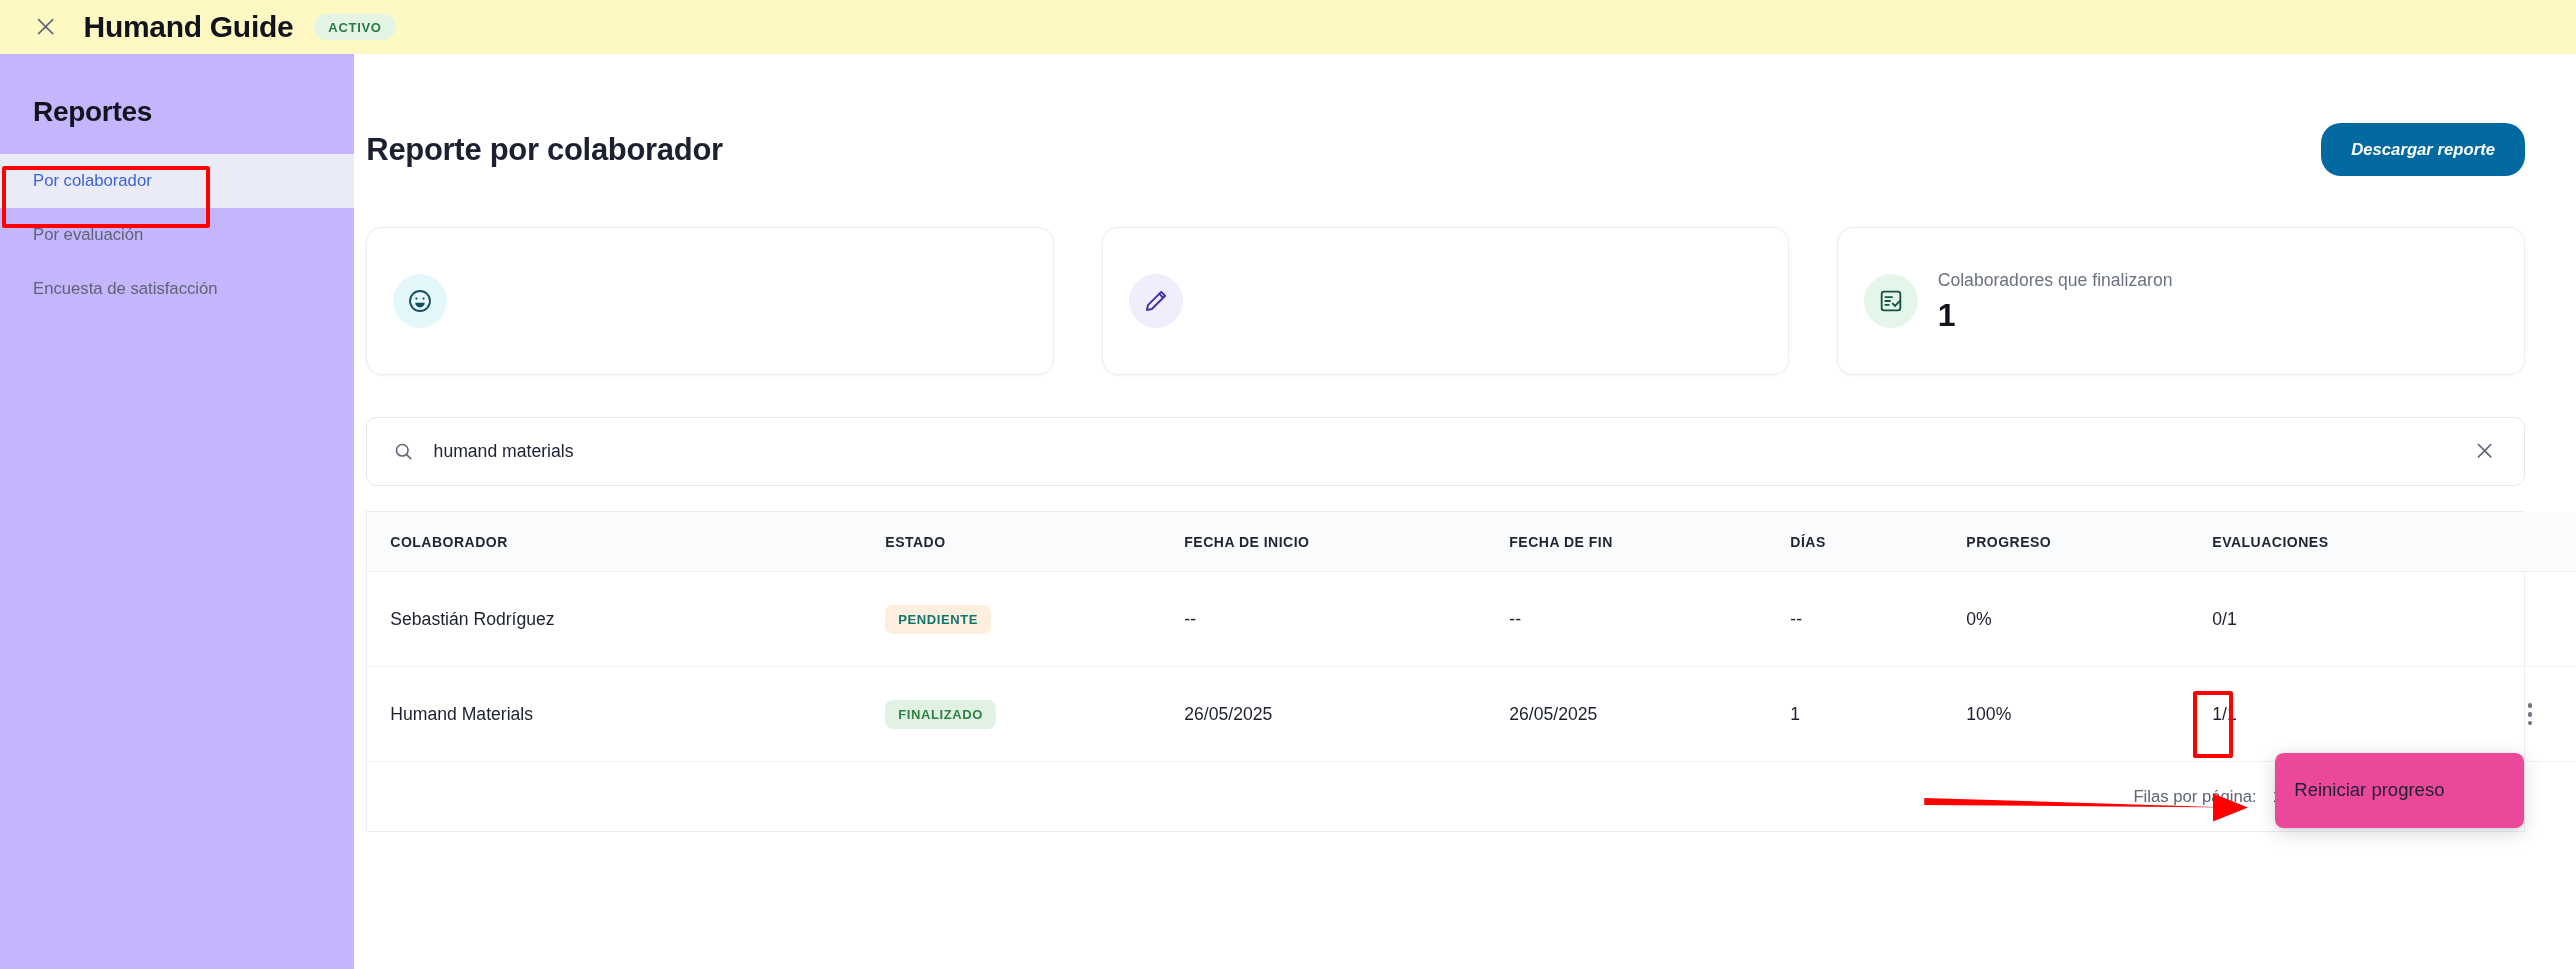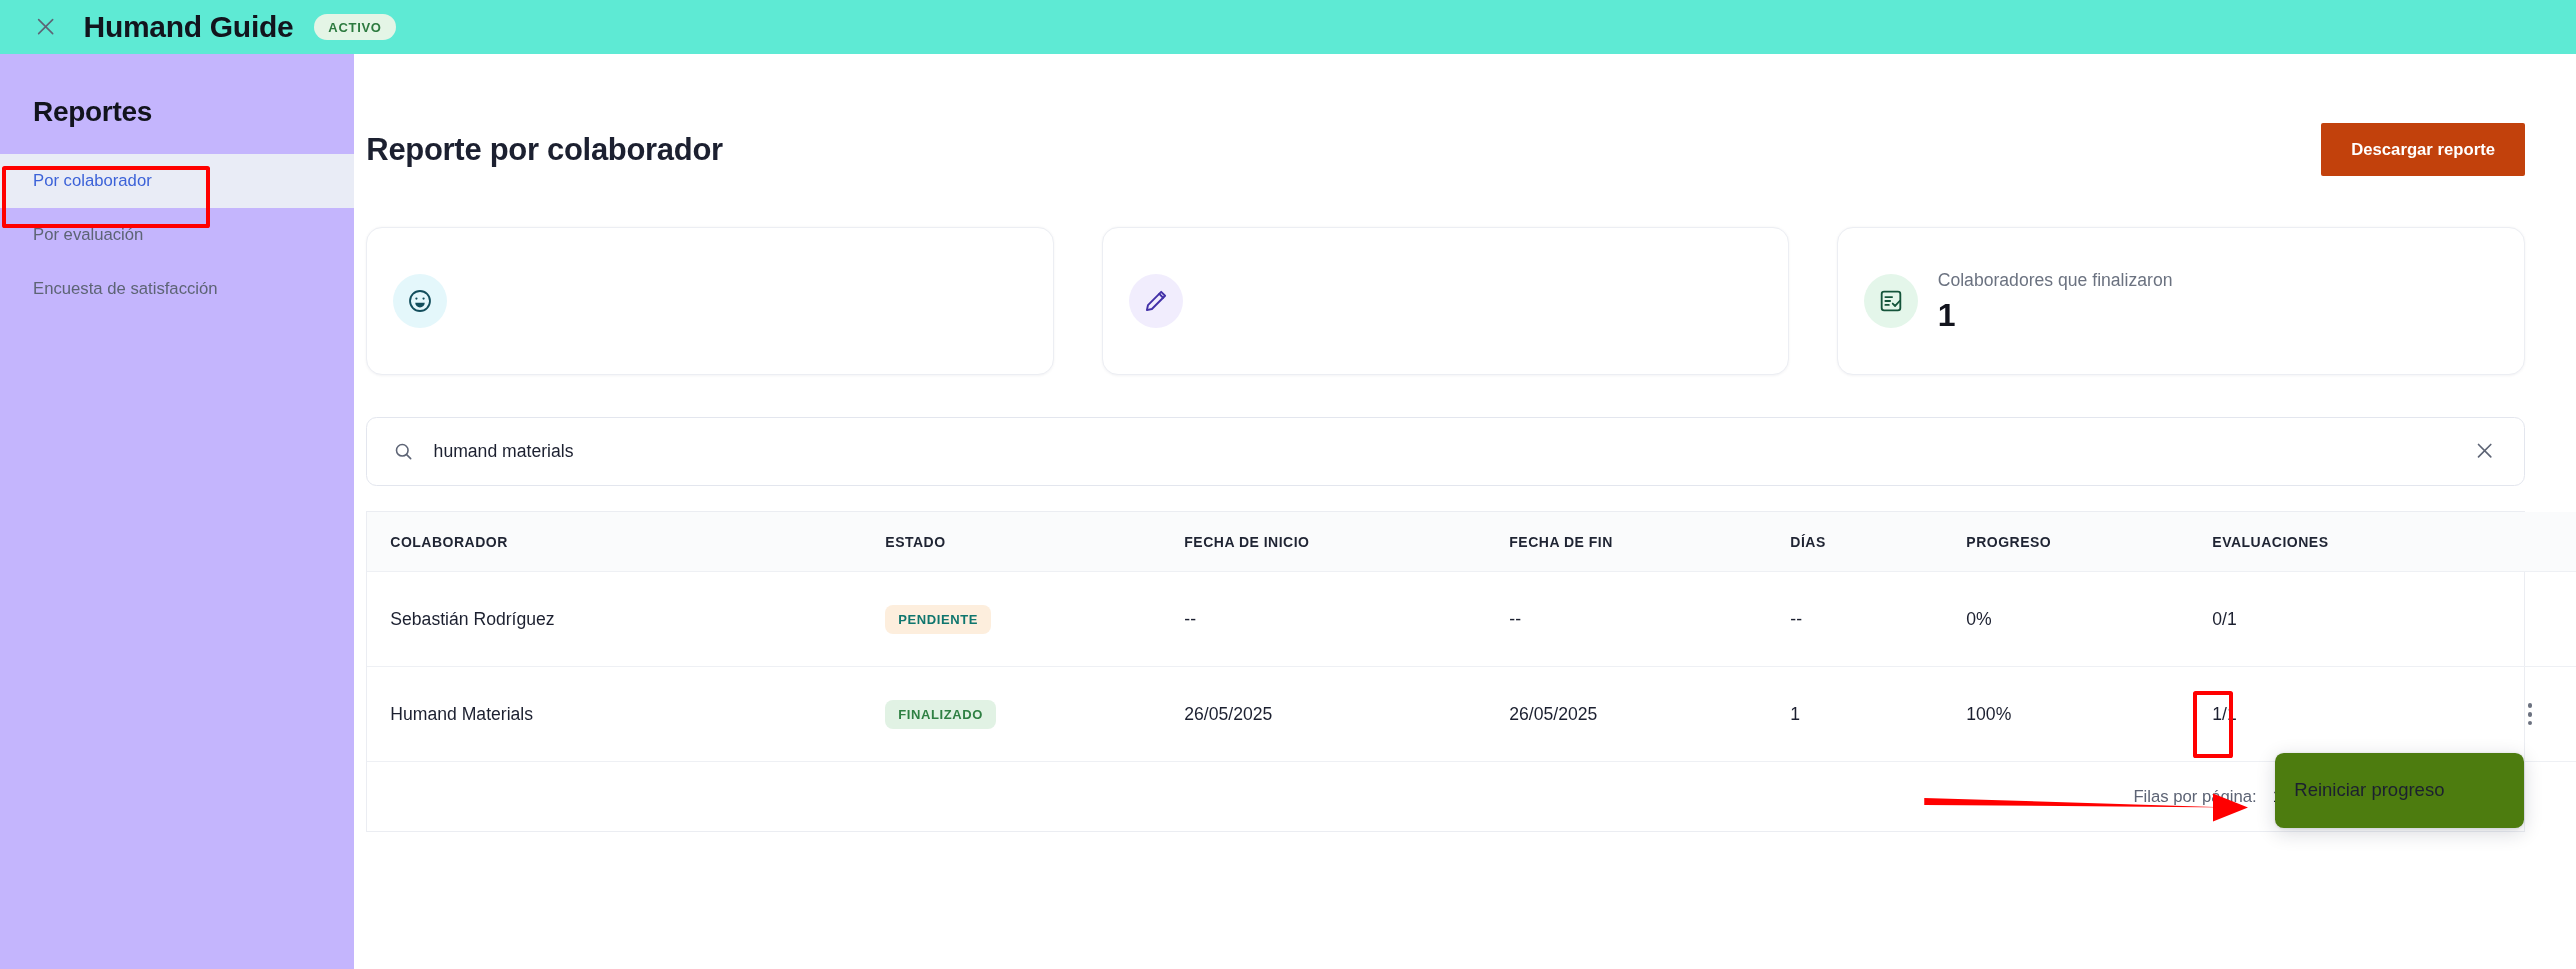--- a/index.html
+++ b/index.html
@@ -8,21 +8,21 @@
     background: #ffffff;
     font-family: "Liberation Sans", sans-serif;
     -webkit-font-smoothing: antialiased;
     overflow: hidden;
   }
 
   
   .topbar {
     position: absolute; left: 0; top: 0;
     width: 2576px; height: 54px;
-    background: #5eead4;
+    background: #fef9c3;
     display: flex; align-items: center;
   }
   .close-btn {
     width: 26px; height: 26px; margin-left: 33px;
     display: flex; align-items: center; justify-content: center;
     cursor: pointer;
   }
   .close-btn svg { display: block; }
   .app-title {
     margin-left: 24.6px;
@@ -79,24 +79,24 @@
   .page-head {
     display: flex; align-items: center; justify-content: space-between;
     padding: 0 51px 0 12.3px;
     margin-top: 69px;
   }
   .page-title {
     font-size: 31px; font-weight: 700; color: #1c2030;
     letter-spacing: -0.3px;
   }
   .primary-btn {
-    background: #c2410c; color: #ffffff;
+    background: #0369a1; color: #ffffff;
     font-size: 16.7px; font-weight: 700;
-    padding: 16.7px 30px; border: none; border-radius: 2px;
-    cursor: pointer; font-family: inherit;
+    padding: 16.7px 30px; border: none; border-radius: 20px;
+    cursor: pointer; font-family: inherit; font-style: italic;
   }
 
   
   .cards {
     display: flex; gap: 48px;
     margin: 51px 0 0 12.3px; padding-right: 51px;
   }
   .card {
     flex: 1 1 0;
     background: #ffffff;
@@ -199,21 +199,21 @@
     color: #1c2030; cursor: pointer;
   }
   .caret { width: 0; height: 0; border-left: 6.2px solid transparent;
            border-right: 6.2px solid transparent; border-top: 7px solid #9aa0ae; }
 
   
   .menu {
     position: absolute;
     left: 1921px; top: 699px;
     width: 249px;
-    background: #4d7c0f;
+    background: #ec4899;
     border-radius: 8.8px;
     box-shadow: 0 4.4px 19.3px rgba(20,25,50,0.16), 0 0.9px 2.6px rgba(20,25,50,0.10);
     padding: 14px 0;
     z-index: 30;
   }
   .menu-item {
     font-size: 18.5px; color: #1c2030;
     padding: 12.3px 0 12.3px 19.3px; cursor: pointer; white-space: nowrap;
   }
 

